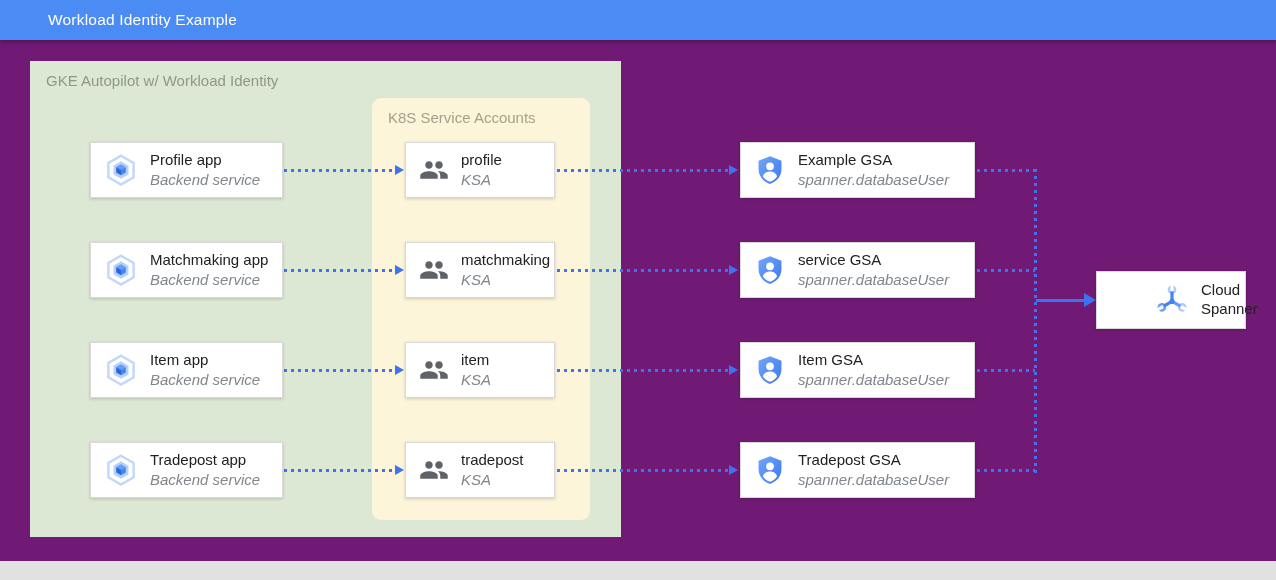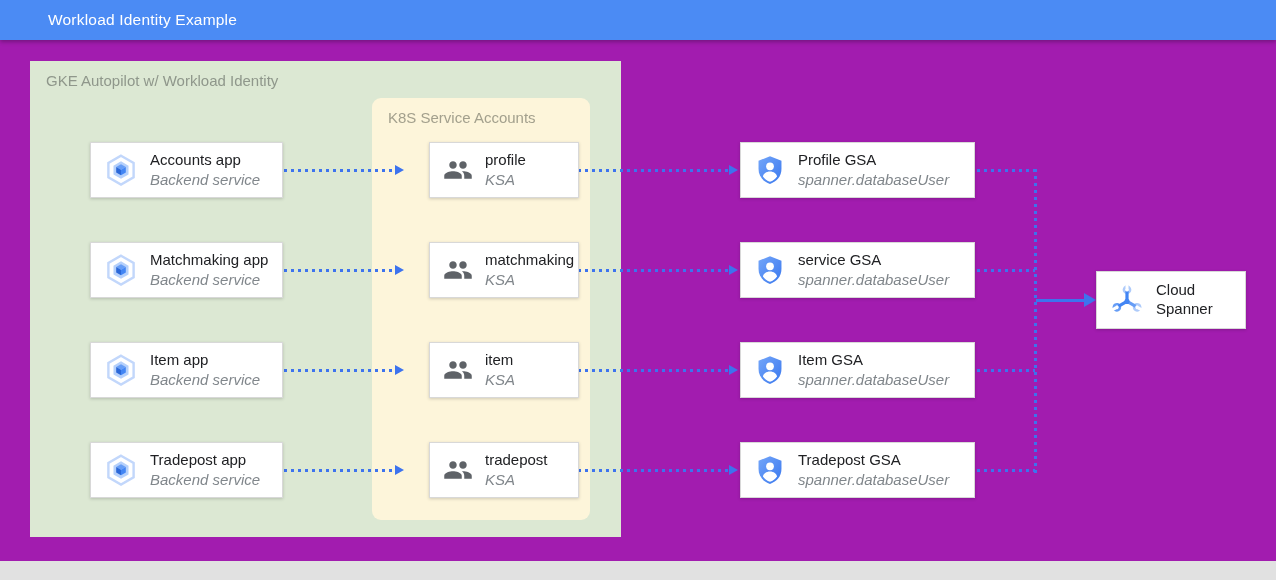--- a/index.html
+++ b/index.html
@@ -1,17 +1,17 @@
 <!DOCTYPE html>
 <html style="--header-bg: #4b8bf4; --arrow: #3d73ee; --gke-bg: #dce8d3; --ksa-bg: #fdf5da; --gsa-bg: #edd0cd; --footer-bg: #e1e1e1; --node-title: #202124; --node-subtitle: #80868b;"><head>
 <meta charset="utf-8">
 <style>
   html,body{margin:0;padding:0;background:#fff;}
   .stage{
-    position:relative;width:1276px;height:580px;overflow:hidden;background:#a21caf;
+    position:relative;width:1276px;height:580px;overflow:hidden;background:#701a75;
     font-family:"Liberation Sans", sans-serif;
   }
   
   .titlebar{
     position:absolute;left:0;top:0;width:100%;height:40px;
     background:var(--header-bg,#4b8bf4);
     color:#fff;display:flex;align-items:center;
     box-shadow:0 2px 4px rgba(0,0,0,.28);z-index:6;
   }
   .titlebar span{margin-left:48px;font-size:15.5px;font-weight:500;letter-spacing:.2px;}
@@ -28,24 +28,24 @@
   .node{
     position:absolute;height:56px;background:#fff;border:1px solid #d8d8d8;
     box-shadow:0 1px 3px rgba(0,0,0,.18);
     display:flex;align-items:center;box-sizing:border-box;z-index:4;
   }
   .node .icon{flex:none;margin:0 12px 0 13px;display:flex;align-items:center;}
   .node .text{display:flex;flex-direction:column;justify-content:center;}
   .node .title{font-size:15px;color:#202124;white-space:nowrap;line-height:1.25;}
   .node .subtitle{font-size:15px;color:#80868b;white-space:nowrap;line-height:1.3;font-style:italic;}
   .col-app{left:90px;width:193px;}
-  .col-ksa{left:405px;width:150px;margin-left:24px;}
+  .col-ksa{left:405px;width:150px;}
   .col-gsa{left:740px;width:235px;}
   .r0{top:142px}.r1{top:242px}.r2{top:342px}.r3{top:442px}
-  .n-spanner{left:1096px;top:271px;width:150px;height:58px;}
+  .n-spanner{left:1096px;top:271px;width:150px;height:58px;padding-left:45px;}
   .n-spanner .title{white-space:normal;width:70px;}
   
   .hdots{position:absolute;height:3px;z-index:3;
     background-image:repeating-linear-gradient(to right,var(--arrow,#3d73ee) 0 3px,transparent 3px 7px);}
   .vdots{position:absolute;width:3px;z-index:3;
     background-image:repeating-linear-gradient(to bottom,var(--arrow,#3d73ee) 0 3px,transparent 3px 7px);}
   .ahead{position:absolute;width:0;height:0;z-index:3;
     border-top:5px solid transparent;border-bottom:5px solid transparent;
     border-left:9px solid var(--arrow,#3d73ee);}
   .solid{position:absolute;height:3px;background:var(--arrow,#3d73ee);z-index:3;}
@@ -129,21 +129,21 @@
     <div class="container-label">K8S Service Accounts</div>
   </div>
 
   <div class="node col-app r0">
     <span class="icon">
         <svg width="34" height="34" viewBox="0 0 24 24">
           <use href="#gkeIcon"></use>
         </svg>
       </span>
     <span class="text">
-        <span class="title">Accounts app</span>
+        <span class="title">Profile app</span>
         <span class="subtitle">Backend service</span>
       </span>
   </div>
   <div class="node col-ksa r0">
     <span class="icon">
         <svg width="30" height="30" viewBox="0 0 24 24">
           <use href="#usersIcon"></use>
         </svg>
       </span>
     <span class="text">
@@ -151,21 +151,21 @@
         <span class="subtitle">KSA</span>
       </span>
   </div>
   <div class="node col-gsa r0">
     <span class="icon">
         <svg width="32" height="32" viewBox="0 0 24 24">
           <use href="#shieldIcon"></use>
         </svg>
       </span>
     <span class="text">
-        <span class="title">Profile GSA</span>
+        <span class="title">Example GSA</span>
         <span class="subtitle">spanner.databaseUser</span>
       </span>
   </div>
 
   <div class="node col-app r1">
     <span class="icon">
         <svg width="34" height="34" viewBox="0 0 24 24">
           <use href="#gkeIcon"></use>
         </svg>
       </span>

